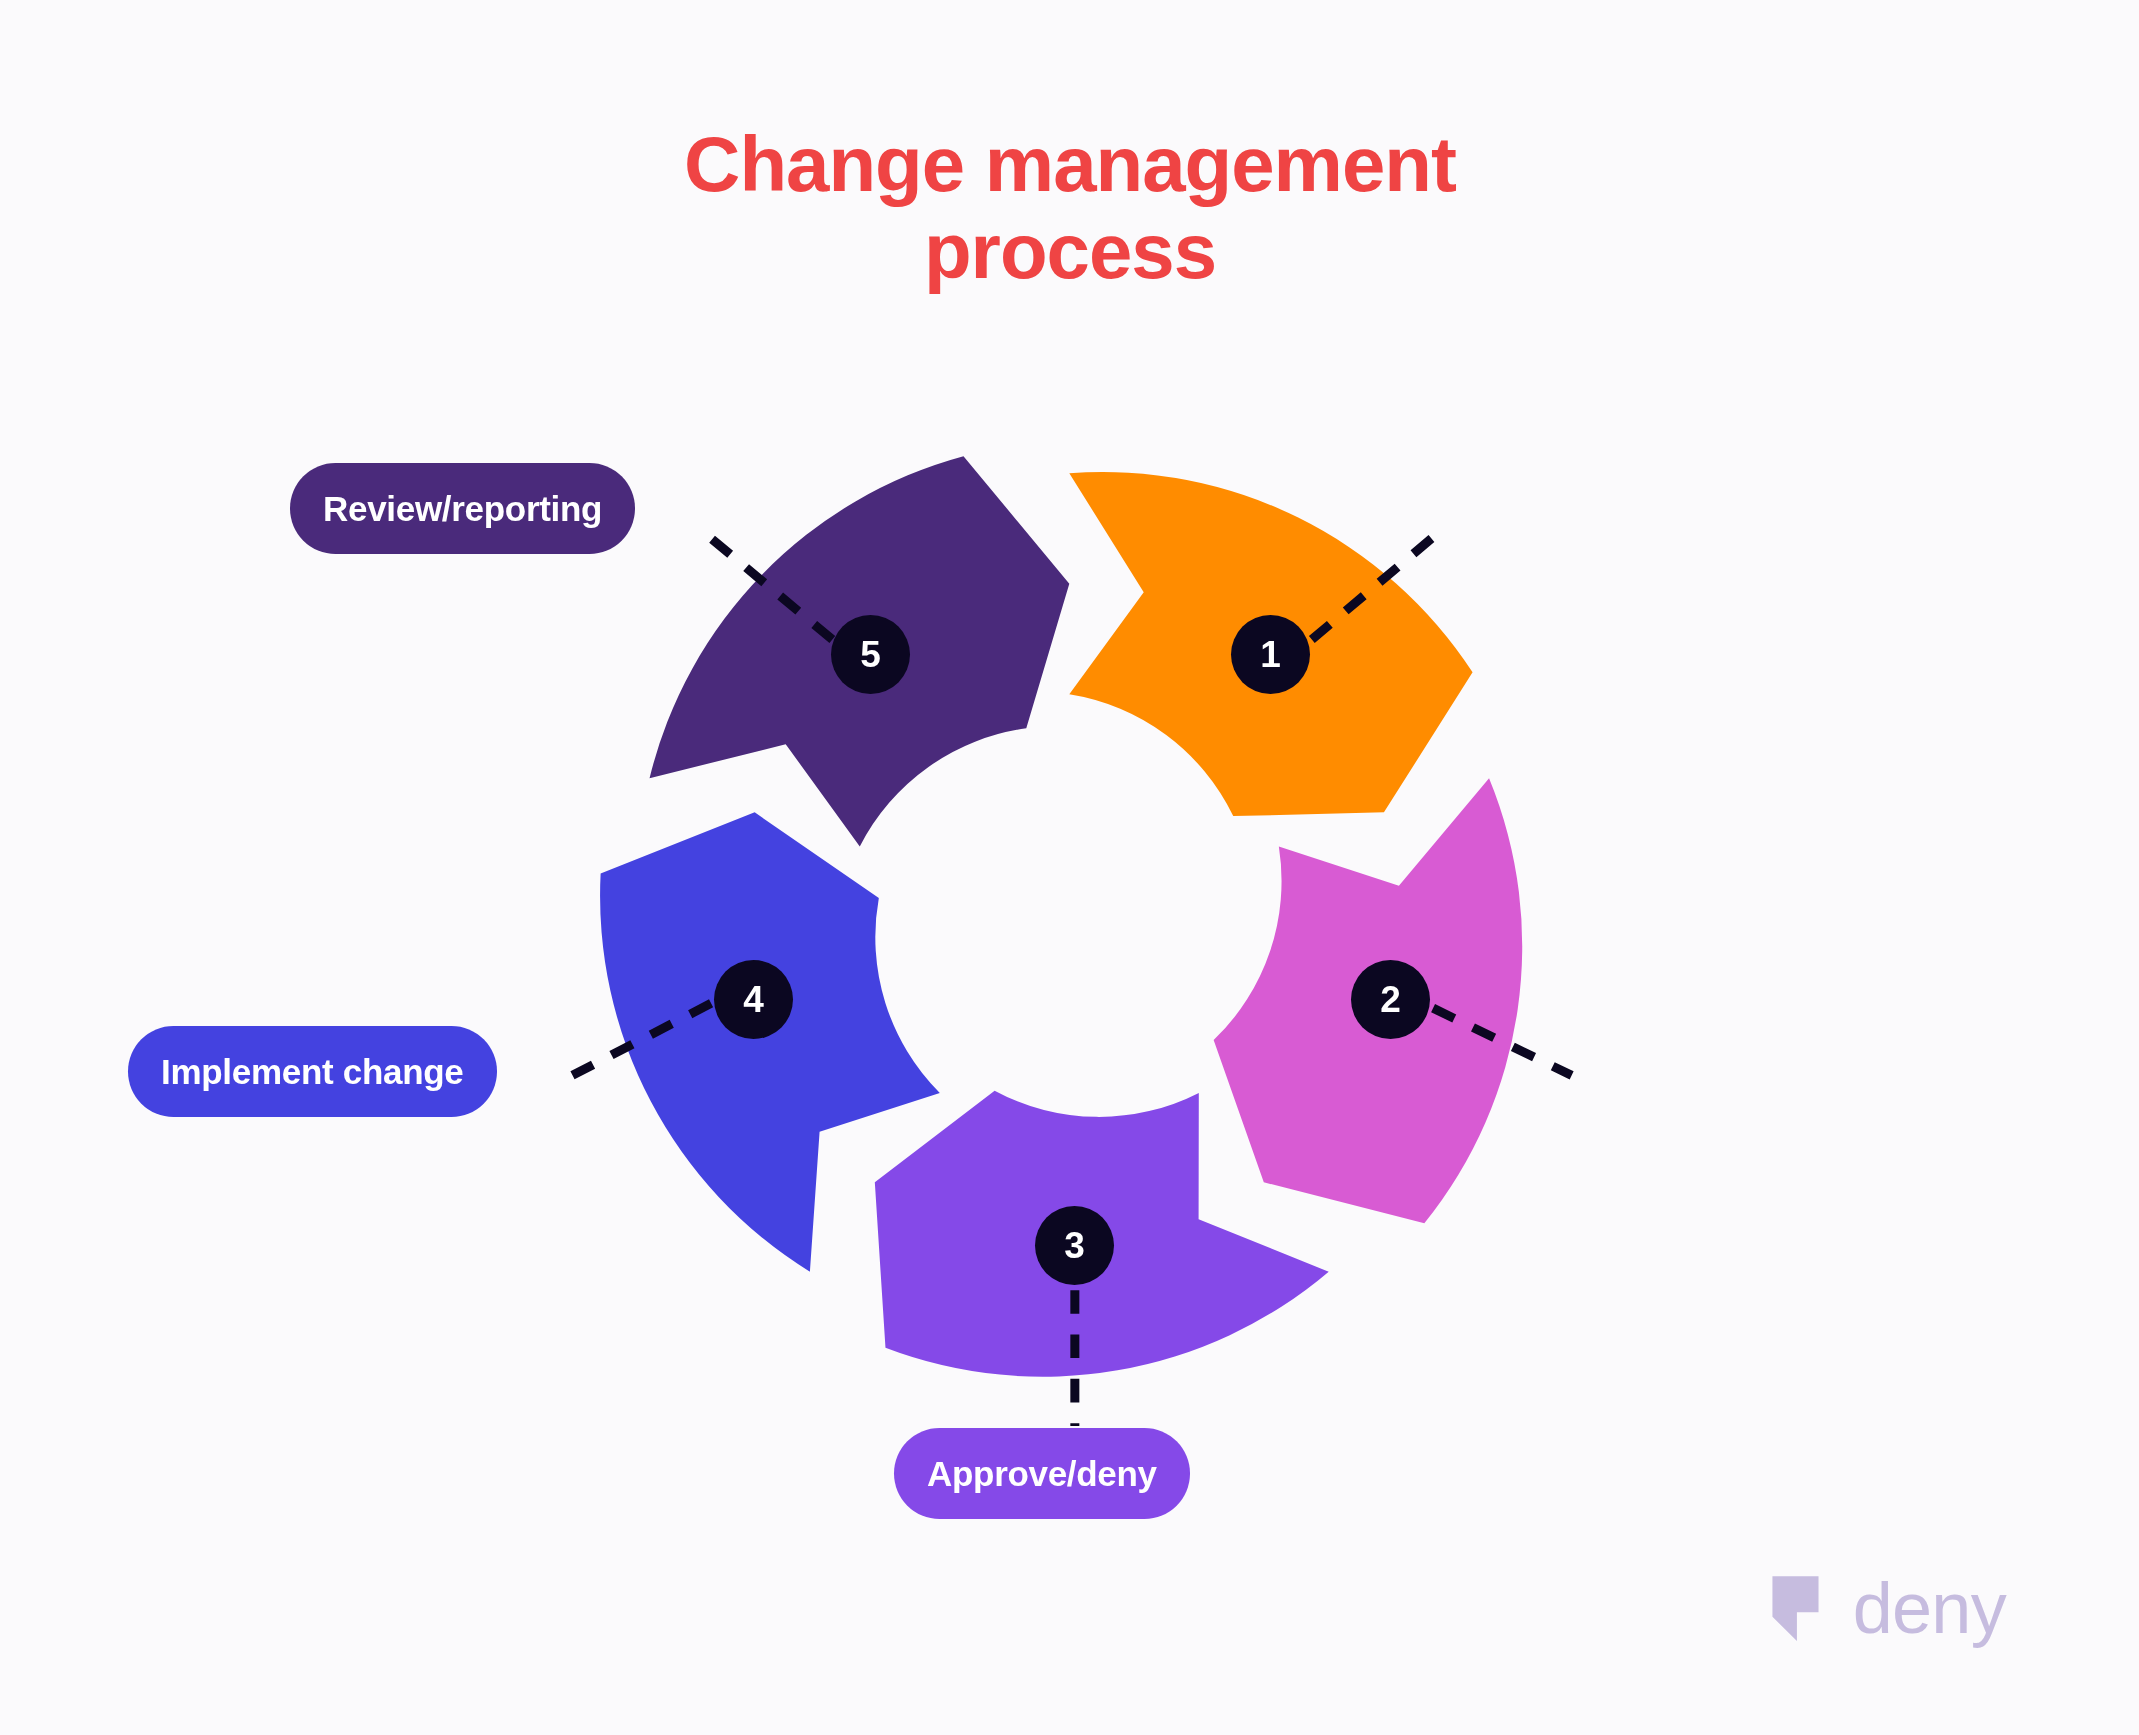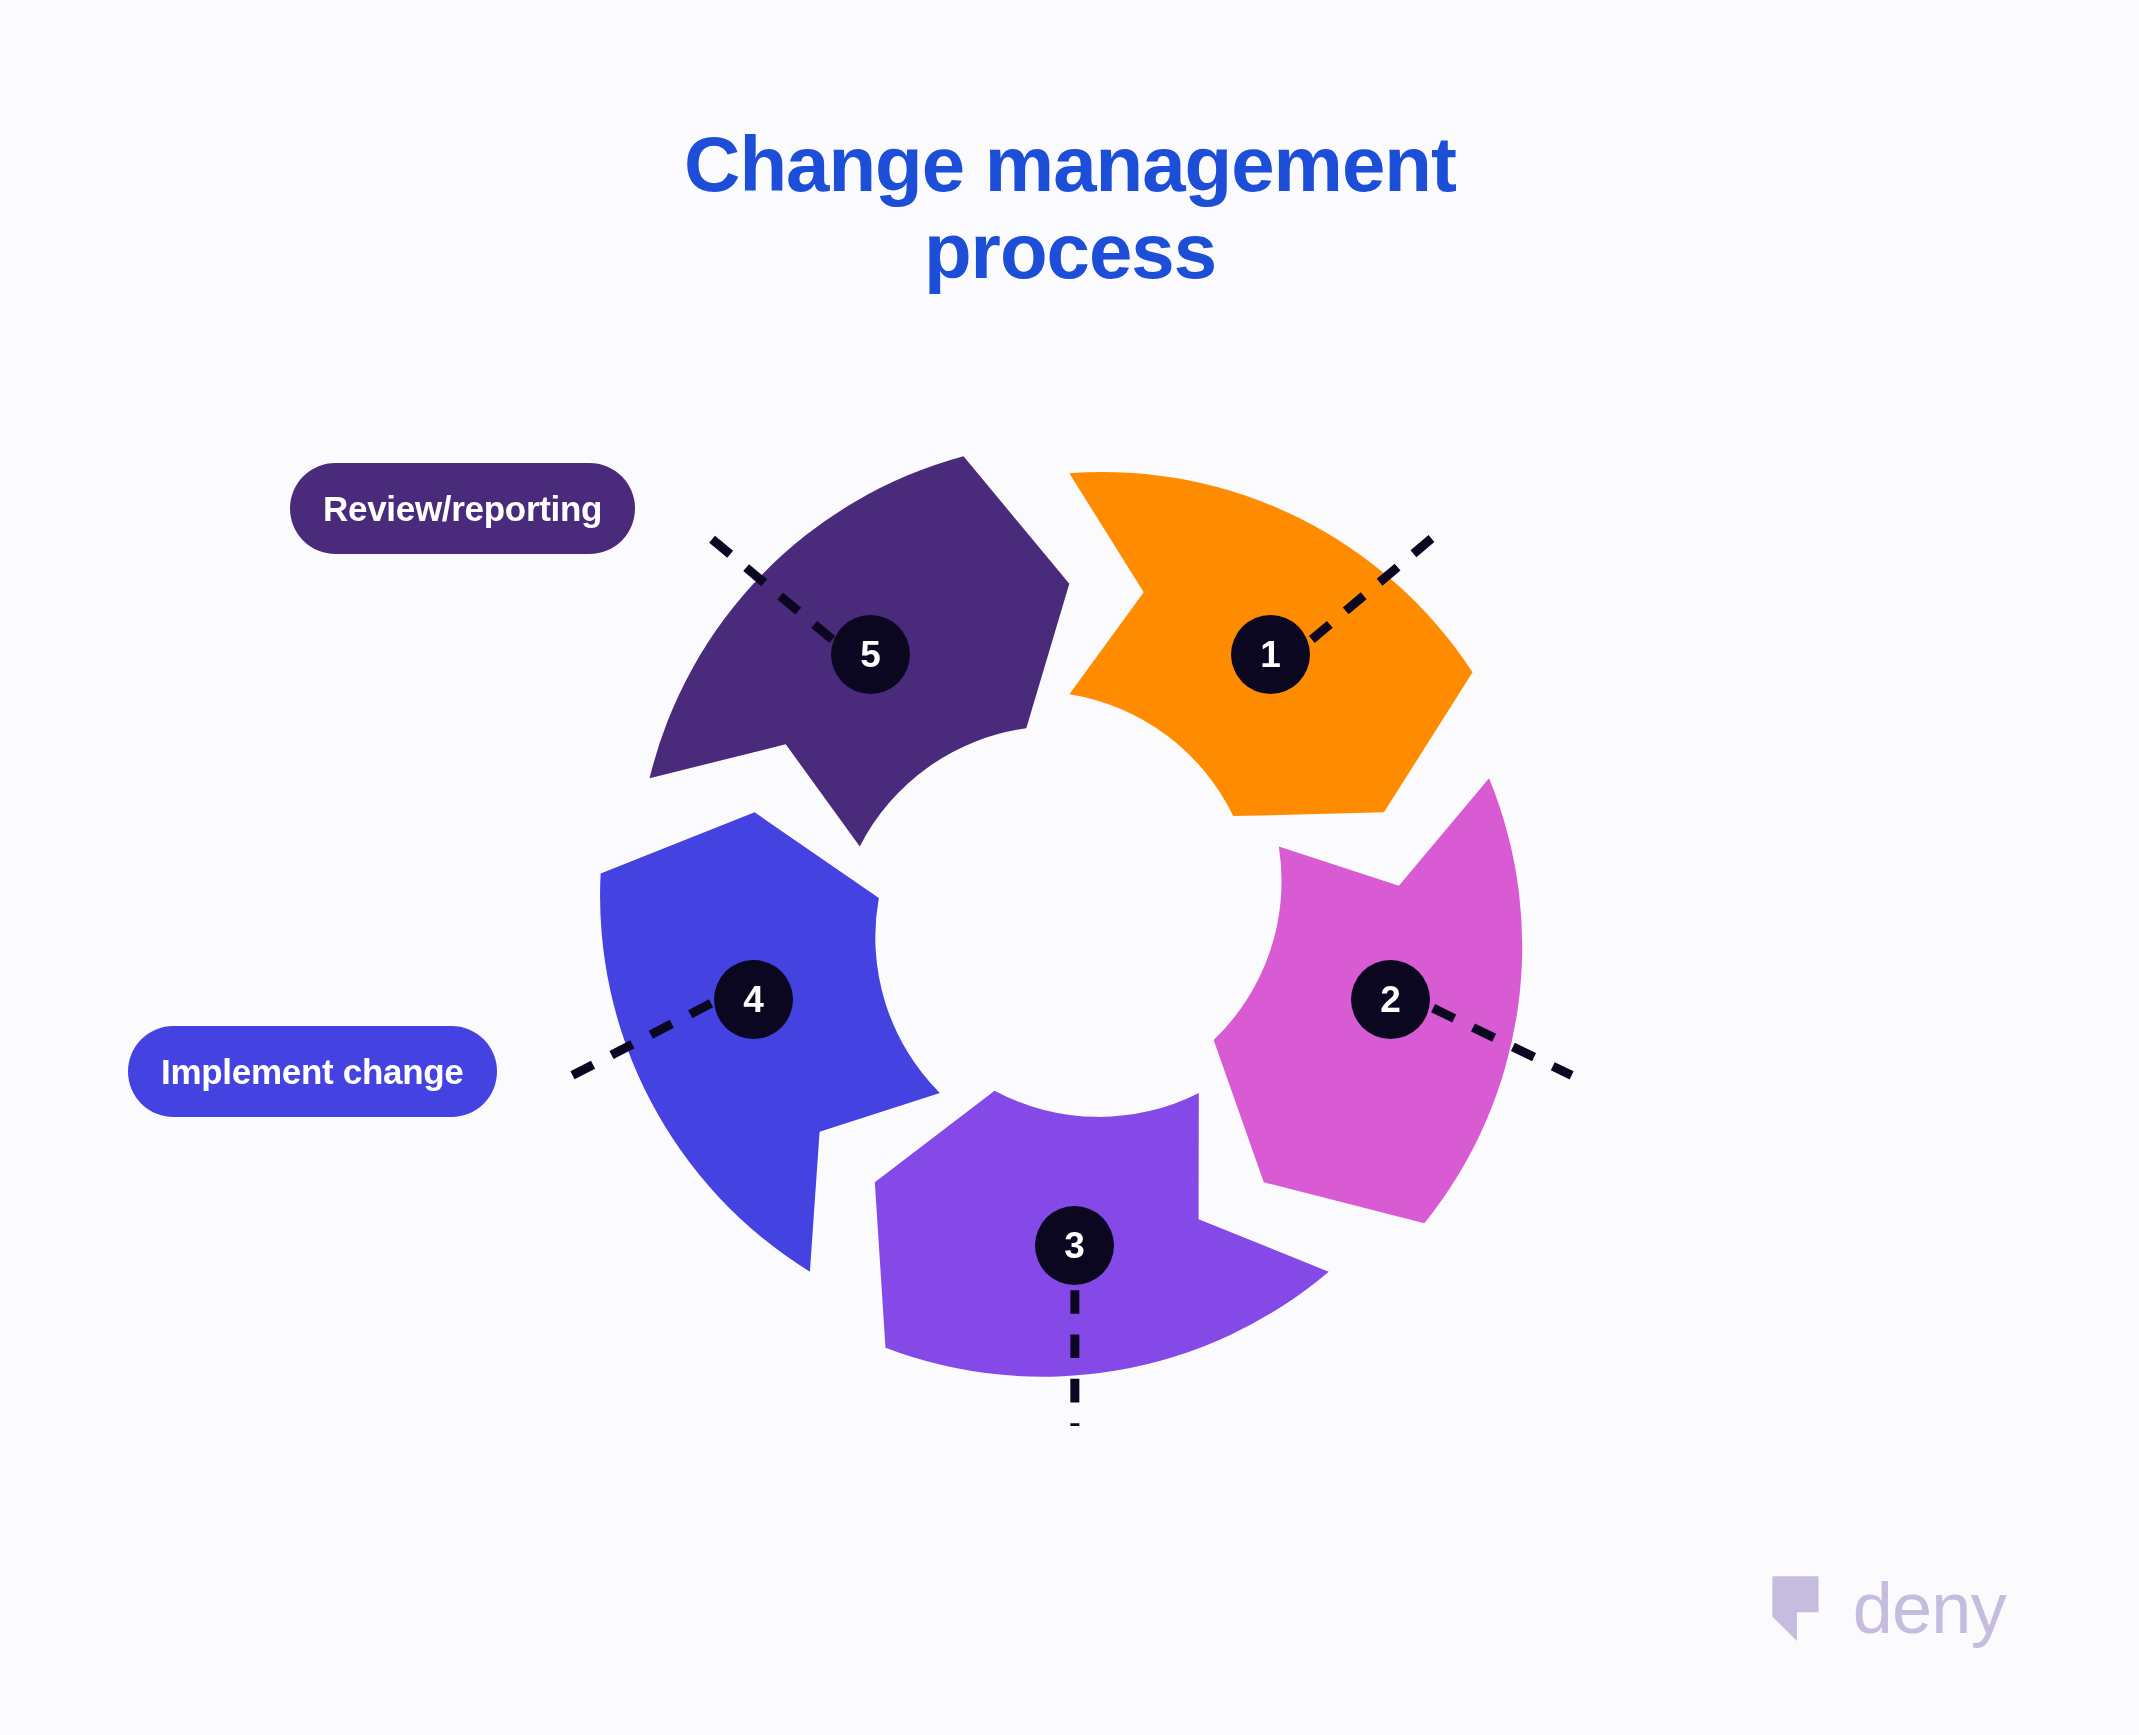--- a/index.html
+++ b/index.html
@@ -108,21 +108,21 @@
     letter-spacing: -0.7px;
     line-height: 1;
     font-family: "Liberation Sans", sans-serif;
   }
 </style>
 </head>
 <body style="background: rgb(251, 250, 252);">
 
 <div id="stage">
 
-  <div class="title" style="color: #1d4ed8;">Change management
+  <div class="title" style="color: #ef4444;">Change management
 process</div>
 
   <svg id="wheel" viewBox="0 0 3088 2504">
 
     <g id="segments">
         <path d="M 1543.0 683.0 A 637 637 0 0 1 2125.0 970.3 L 1997.1 1172.4 L 1779.6 1177.8 A 318 318 0 0 0 1543.0 1002.0 L 1650.4 854.7 Z" fill="#FF8C00"></path>
         <path d="M 2148.8 1123.2 A 637 637 0 0 1 2055.4 1765.5 L 1823.7 1706.3 L 1751.3 1501.1 A 318 318 0 0 0 1845.4 1221.7 L 2018.7 1278.4 Z" fill="#D85BD3"></path>
         <path d="M 1917.4 1835.3 A 637 637 0 0 1 1277.7 1945.0 L 1262.3 1706.3 L 1435.2 1574.1 A 318 318 0 0 0 1729.9 1577.3 L 1729.6 1759.5 Z" fill="#8549E8"></path>
         <path d="M 1168.6 1835.3 A 637 637 0 0 1 866.6 1260.8 L 1088.9 1172.4 L 1268.1 1295.9 A 318 318 0 0 0 1356.1 1577.3 L 1182.6 1633.3 Z" fill="#4442E0"></path>
         <path d="M 937.2 1123.2 A 637 637 0 0 1 1390.3 658.4 L 1543.0 842.5 L 1480.9 1051.1 A 318 318 0 0 0 1240.6 1221.7 L 1133.7 1074.1 Z" fill="#4A2A7B"></path>
@@ -130,20 +130,23 @@
 
     <g id="leaders">
       <line x1="1893" y1="923" x2="2086" y2="760" stroke="#0B0721" stroke-width="13" stroke-dasharray="34 30" stroke-linecap="butt"></line>
       <line x1="2068" y1="1455" x2="2268" y2="1552" stroke="#0B0721" stroke-width="13" stroke-dasharray="34 30" stroke-linecap="butt"></line>
       <line x1="1551" y1="1862" x2="1551" y2="2058" stroke="#0B0721" stroke-width="13" stroke-dasharray="34 30" stroke-linecap="butt"></line>
       <line x1="1026" y1="1448" x2="826" y2="1552" stroke="#0B0721" stroke-width="13" stroke-dasharray="34 30" stroke-linecap="butt"></line>
       <line x1="1201" y1="923" x2="1008" y2="762" stroke="#0B0721" stroke-width="13" stroke-dasharray="34 30" stroke-linecap="butt"></line>
     </g>
   </svg>
 
+  <div class="pill" id="pill-3" style="background: rgb(133, 73, 232); color: rgb(255, 255, 255);">
+    <span>Approve/deny</span>
+  </div>
   <div class="pill" id="pill-4" style="background: rgb(68, 66, 224); color: rgb(255, 255, 255); align-items: center;">
     <span>Implement change</span>
   </div>
   <div class="pill" id="pill-5" style="background: rgb(74, 42, 123); color: rgb(255, 255, 255);">
     <span>Review/reporting</span>
   </div>
 
   <div class="badge" id="badge-1" style="background: rgb(11, 7, 33); color: rgb(255, 255, 255);">
     <span>1</span>
   </div>

